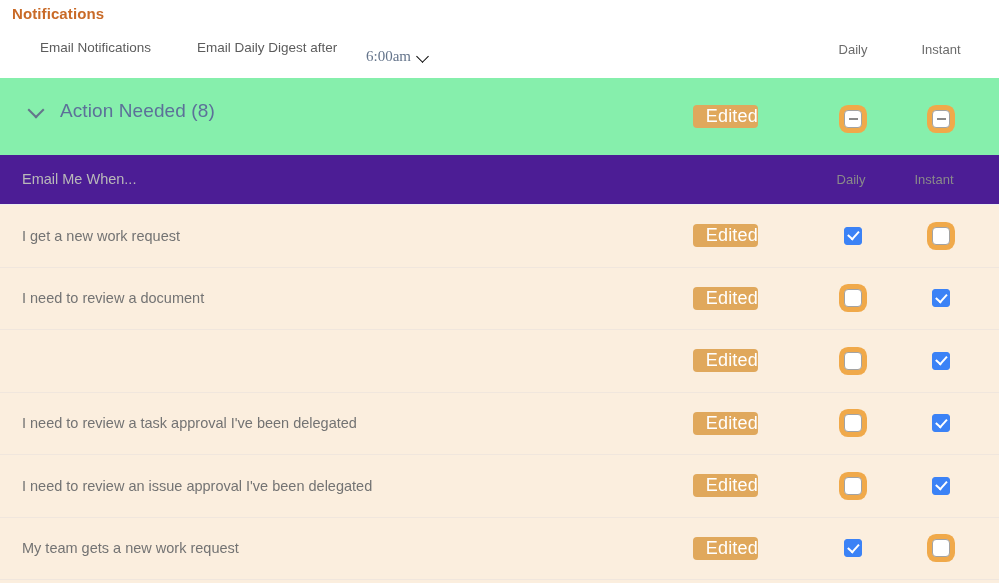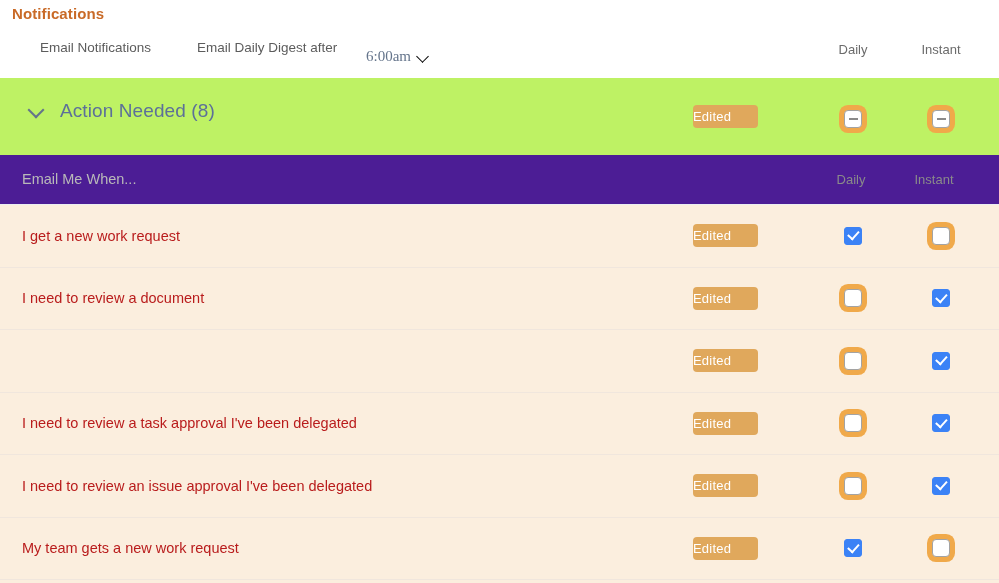--- a/index.html
+++ b/index.html
@@ -98,21 +98,21 @@
   .col-head.daily   { left: 813px; }
   .col-head.instant { left: 901px; }
 
   
   .group-band {
     position: absolute;
     left: 0;
     top: 78px;
     width: 999px;
     height: 77px;
-    background: #bef264;
+    background: #86efac;
   }
   .group-toggle {
     position: absolute;
     left: 30px;
     top: 22px;
     display: flex;
     align-items: center;
     gap: 16px;
     cursor: pointer;
   }
@@ -135,23 +135,23 @@
   .badge-edited {
     position: absolute;
     width: 65px;
     height: 23px;
     background: #e3a košik;
     background: #e0a košik;
     background: #e1a busy;
     background: #e0a85c;
     border-radius: 4px;
     color: #ffffff;
-    font-size: 13px;
+    font-size: 18px;
     line-height: 23px;
-    text-align: left;
+    text-align: right;
     letter-spacing: 0.2px;
     cursor: pointer;
   }
 
   
   .subhead {
     position: absolute;
     left: 0;
     top: 155px;
     width: 999px;
@@ -191,21 +191,21 @@
     width: 999px;
     height: 62.5px;
     border-bottom: 1px solid #f0e6dd;
   }
   .row .row-label {
     position: absolute;
     left: 22px;
     top: 50%;
     transform: translateY(-50%);
     font-size: 14.5px;
-    color: #b91c1c;
+    color: #737373;
     white-space: nowrap;
   }
   .row .badge-edited {
     left: 693px;
     top: 50%;
     margin-top: -11.5px;
   }
 
   .cb-cell {
     position: absolute;

